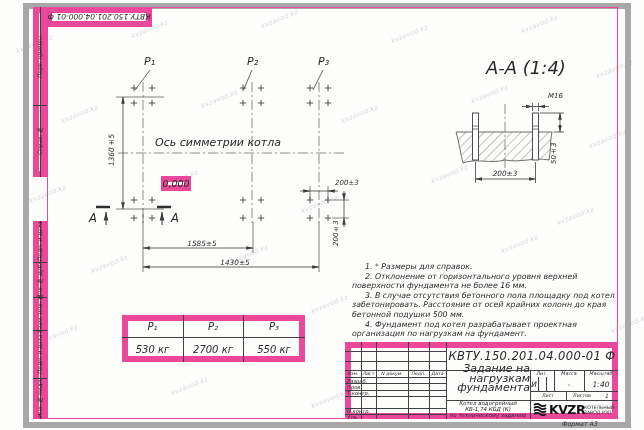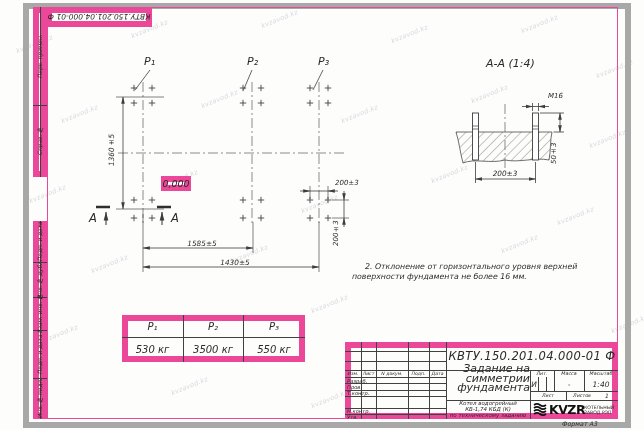--- a/index.html
+++ b/index.html
@@ -160,49 +160,53 @@
 <span class="vcell" style="left:33px;top:262px;width:14px;height:35px;font-size:5.8px">Инв. № дубл.</span>
 <span class="vcell" style="left:33px;top:297px;width:14px;height:33px;font-size:5.8px">Взам. инв. №</span>
 <span class="vcell" style="left:33px;top:330px;width:14px;height:48px;font-size:5.8px">Подп. и дата</span>
 <span class="vcell" style="left:33px;top:378px;width:14px;height:41px;font-size:5.8px">Инв. № подл.</span>
 
 <span class="t c r180" style="left:48px;top:8px;width:102px;height:18px;font-size:7.5px">КВТУ.150.201.04.000-01 Ф</span>
 
 <span class="t" style="left:144px;top:55px;font-size:11px">Р₁</span>
 <span class="t" style="left:247px;top:55px;font-size:11px">Р₂</span>
 <span class="t" style="left:318px;top:55px;font-size:11px">Р₃</span>
+<span class="t" style="left:155px;top:136px;font-size:11px">Ось симметрии котла</span>
 <div class="b c" style="left:161px;top:176px;width:30px;height:15px;z-index:3">
   <span class="t" style="position:static;font-size:9.5px">0,000</span>
 </div>
 <span class="vcell" style="left:105px;top:130px;width:13px;height:40px;font-size:7.3px">1360±5</span>
 <span class="t c" style="left:182px;top:238px;width:40px;height:10px;font-size:7.3px">1585±5</span>
 <span class="t c" style="left:215px;top:257px;width:40px;height:10px;font-size:7.3px">1430±5</span>
 <span class="t" style="left:335px;top:179px;font-size:7px">200±3</span>
 <span class="vcell" style="left:330px;top:219px;width:12px;height:28px;font-size:7px">200±3</span>
 <span class="t" style="left:89px;top:211px;font-size:11.5px">А</span>
 <span class="t" style="left:171px;top:211px;font-size:11.5px">А</span>
 
-<span class="t" style="left:486px;top:57px;font-size:11px">А-А (1:4)</span>
+<span class="t" style="left:486px;top:57px;font-size:18px">А-А (1:4)</span>
 <span class="t" style="left:548px;top:92px;font-size:7px">М16</span>
 <span class="t c" style="left:485px;top:168px;width:40px;height:10px;font-size:7.3px">200±3</span>
 <span class="vcell" style="left:548px;top:140px;width:11px;height:26px;font-size:7px">50±3</span>
 
 <div class="b" style="left:122px;top:315px;width:183px;height:47px"></div>
 <div class="bl" style="left:183px;top:315px;width:0;height:47px"></div>
 <div class="bl" style="left:243px;top:315px;width:0;height:47px"></div>
 <div class="bt" style="left:122px;top:337px;width:183px;height:0"></div>
 <span class="t c" style="left:122px;top:319px;width:61px;height:15px;font-size:10px">Р₁</span>
 <span class="t c" style="left:183px;top:319px;width:60px;height:15px;font-size:10px">Р₂</span>
 <span class="t c" style="left:243px;top:319px;width:62px;height:15px;font-size:10px">Р₃</span>
 <span class="t c" style="left:122px;top:342px;width:61px;height:15px;font-size:10px">530 кг</span>
-<span class="t c" style="left:183px;top:342px;width:60px;height:15px;font-size:10px">3500 кг</span>
+<span class="t c" style="left:183px;top:342px;width:60px;height:15px;font-size:10px">2700 кг</span>
 <span class="t c" style="left:243px;top:342px;width:62px;height:15px;font-size:10px">550 кг</span>
 
 <div id="notes">
+  <p class="notes-p">1. * Размеры для справок.</p>
   <p class="notes-p">2. Отклонение от горизонтального уровня верхней поверхности фундамента не более 16 мм.</p>
+  <p class="notes-p">3. В случае отсутствия бетонного пола площадку под котел забетонировать. Расстояние от осей крайних колонн до края бетонной подушки 500 мм.</p>
+  <p class="notes-p">4. Фундамент под котел разрабатывает проектная организация по нагрузкам на фундамент.</p>
 </div>
 
 <div class="b" style="left:345px;top:342px;width:273px;height:77px"></div>
 <div class="bl" style="left:361px;top:342px;width:0;height:77px"></div>
 <div class="bl" style="left:376px;top:342px;width:0;height:77px"></div>
 <div class="bl" style="left:408px;top:342px;width:0;height:77px"></div>
 <div class="bl" style="left:429px;top:342px;width:0;height:77px"></div>
 <div class="bl" style="left:446px;top:342px;width:0;height:77px"></div>
 <div class="bt" style="left:345px;top:351px;width:101px;height:0"></div>
 <div class="bt" style="left:345px;top:361px;width:101px;height:0"></div>
@@ -230,21 +234,21 @@
 <span class="t c" style="left:408px;top:370.5px;width:21px;height:6.5px;font-size:4.6px">Подп.</span>
 <span class="t c" style="left:429px;top:370.5px;width:17px;height:6.5px;font-size:4.6px">Дата</span>
 <span class="t" style="left:347px;top:377.8px;font-size:5.2px">Разраб.</span>
 <span class="t" style="left:347px;top:383.8px;font-size:5.2px">Пров.</span>
 <span class="t" style="left:347px;top:390.3px;font-size:5.2px">Т.контр.</span>
 <span class="t" style="left:347px;top:408.3px;font-size:5.2px">Н.контр.</span>
 <span class="t" style="left:347px;top:414.3px;font-size:5.2px">Утв.</span>
 
 <div class="t" style="left:446px;top:364px;width:84px;height:29px;font-size:11px;line-height:9.6px;text-align:right">
   <span>Задание на</span><br>
-  <span>симметрии</span><br>
+  <span>нагрузкам</span><br>
   <span>фундамента</span>
 </div>
 <div class="t" style="left:447px;top:401px;width:82px;height:17px;font-size:5.5px;line-height:5.8px;text-align:center">
   <span>Котел водогрейный</span><br>
   <span>КВ-1,74 КБД (К)</span><br>
   <span>по техническому заданию</span>
 </div>
 
 <span class="t c" style="left:530px;top:370.5px;width:24px;height:6.5px;font-size:4.8px">Лит.</span>
 <span class="t c" style="left:554px;top:370.5px;width:30px;height:6.5px;font-size:4.8px">Масса</span>

